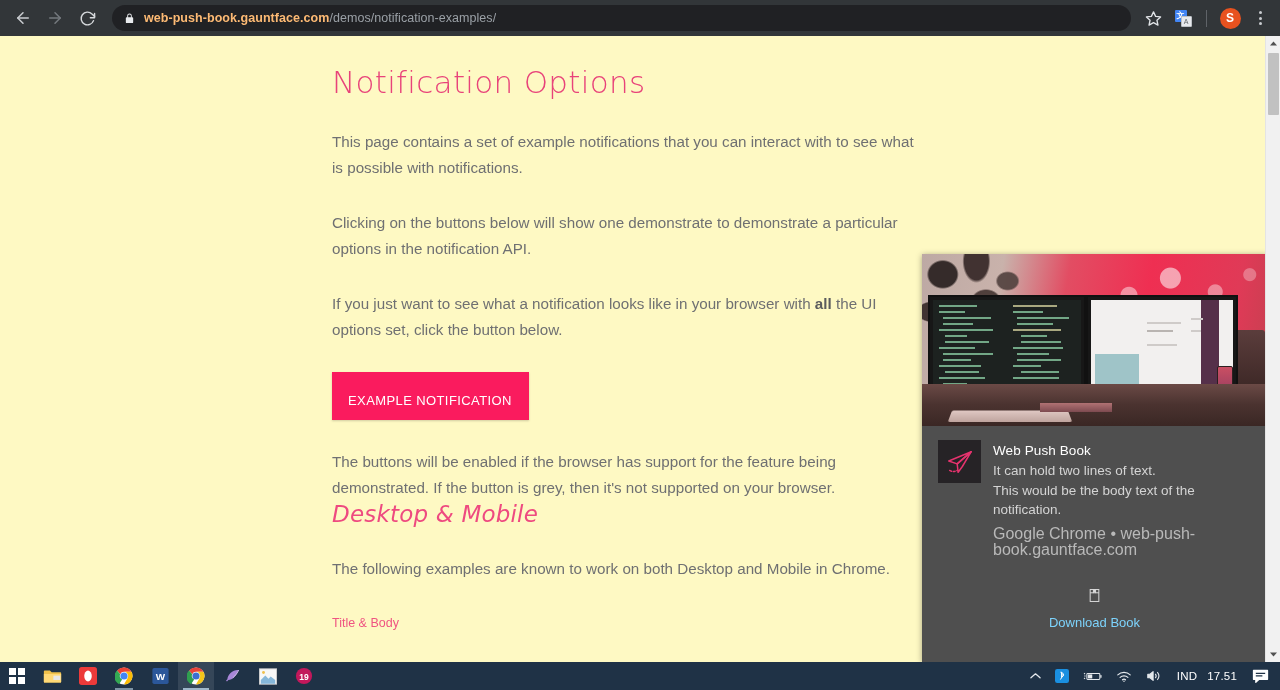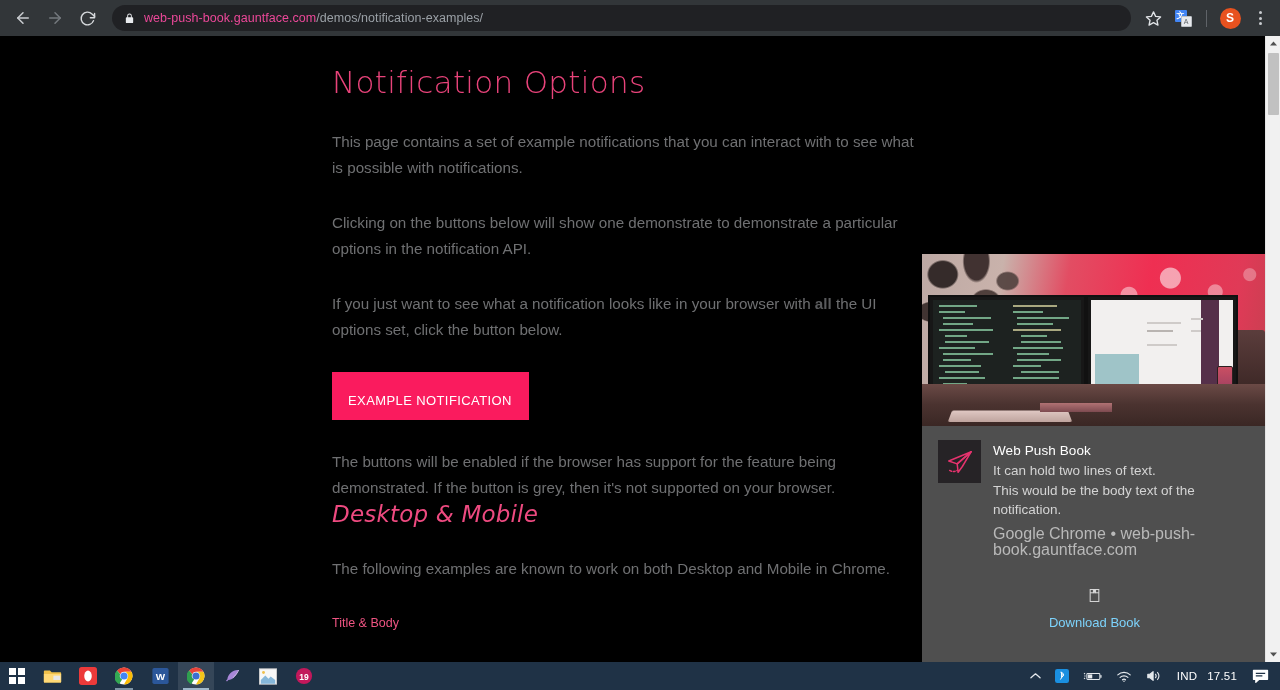--- a/index.html
+++ b/index.html
@@ -32,21 +32,21 @@
     display: flex; align-items: center;
     padding: 0 12px;
     min-width: 0;
   }
   .lock-ico { margin-right: 9px; flex: 0 0 auto; display:flex; }
   .url-text {
     font-size: 12.5px; color: #9aa0a6; white-space: nowrap;
     overflow: hidden; text-overflow: ellipsis;
     letter-spacing: 0.05px;
   }
-  .url-text .host { color: #ec4899; font-weight: normal; }
+  .url-text .host { color: #fdba74; font-weight: bold; }
   .toolbar-right { display: flex; align-items: center; padding-right: 6px; gap: 2px; }
   .tb-icon {
     width: 28px; height: 28px;
     display: flex; align-items: center; justify-content: center;
     cursor: pointer; border-radius: 50%;
   }
   .tb-divider { width: 1px; height: 17px; background: #5f6368; margin: 0 7px; }
   .profile-avatar {
     width: 21px; height: 21px; border-radius: 50%;
     background: #e8521f;
@@ -68,21 +68,21 @@
     background: #e8eaed; border: 1px solid #bdc1c6; border-radius: 1px;
     color:#5f6368; font-size: 7px;
     display:flex; align-items:center; justify-content:center;
   }
   .dots { display: flex; flex-direction: column; gap: 2.5px; align-items: center; cursor: pointer; }
   .dots i { width: 3px; height: 3px; border-radius: 50%; background: #c8cbcf; display: block; }
 
   
   .viewport {
     position: absolute; left: 0; top: 36px; width: 1280px; height: 626px;
-    background: #000000; overflow: hidden;
+    background: #fef9c3; overflow: hidden;
   }
   .page-content {
     position: absolute; left: 332px; top: 0; width: 590px;
   }
   h1.page-title {
     font-family: "DejaVu Sans", sans-serif;
     font-weight: 300;
     font-size: 31px;
     color: #e8437a;
     letter-spacing: 0.3px;

